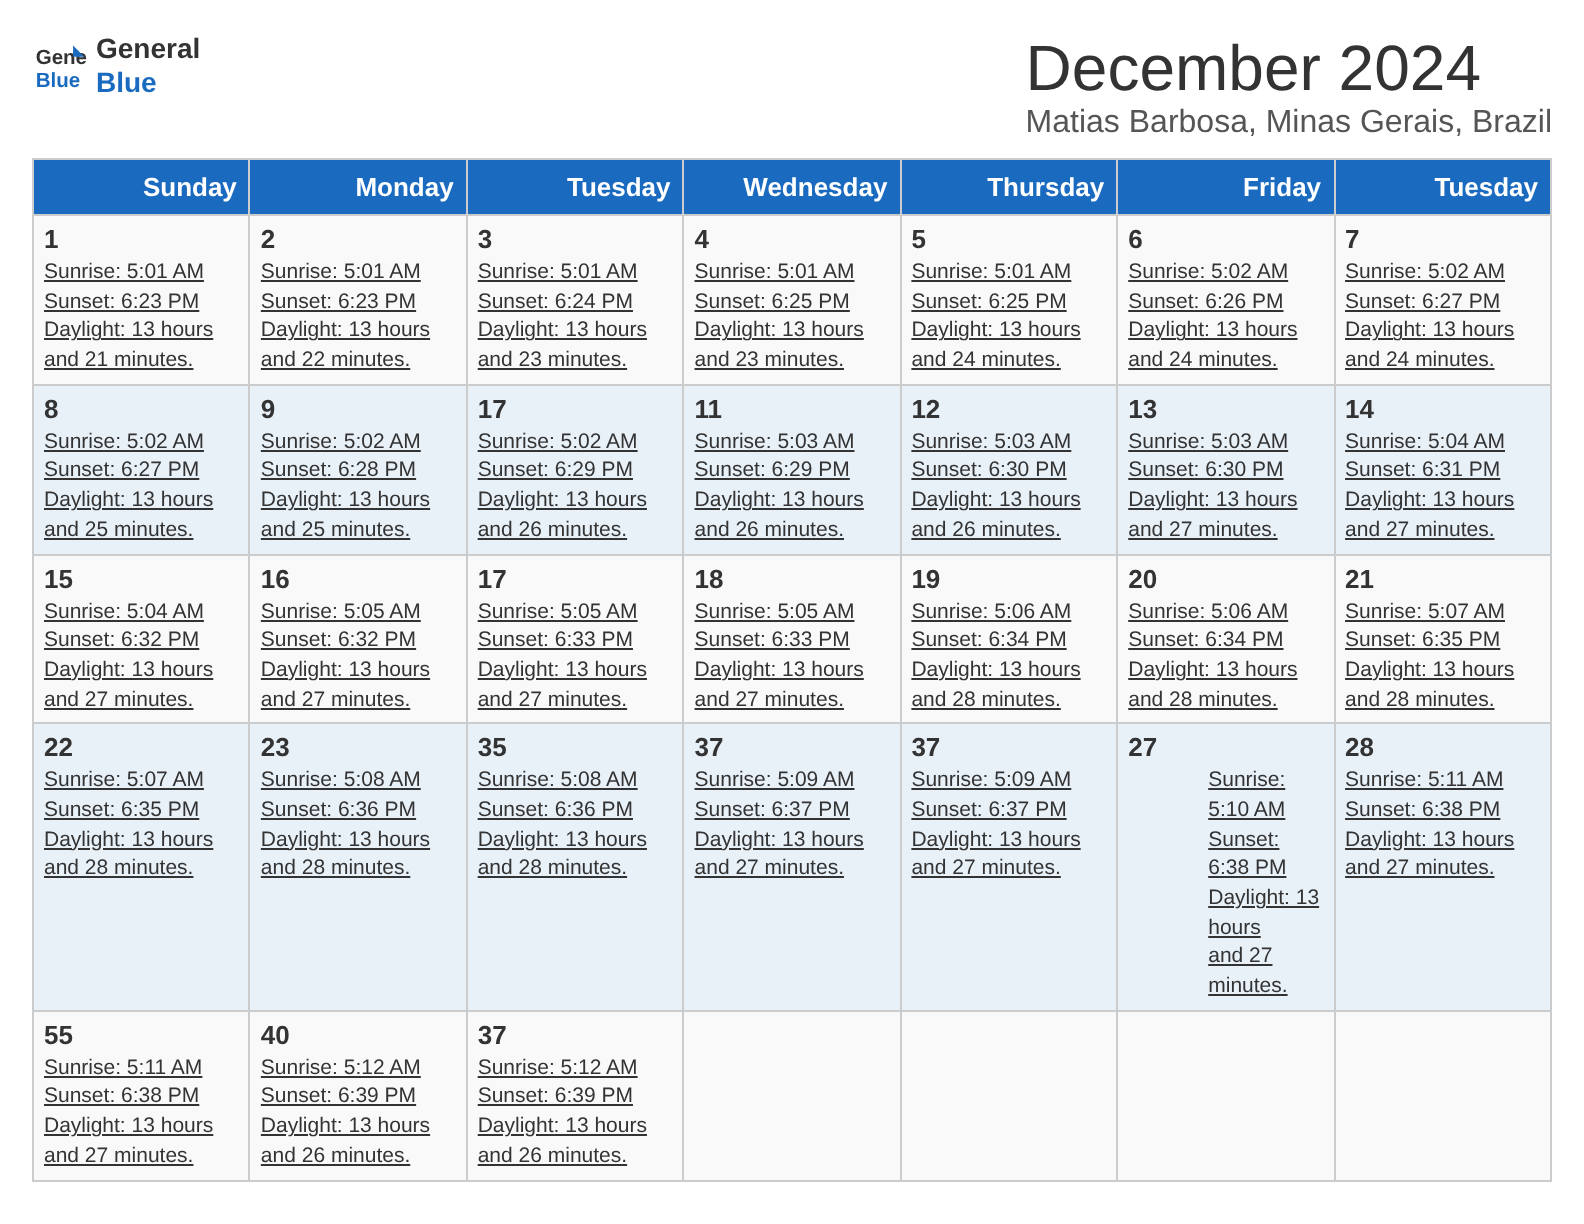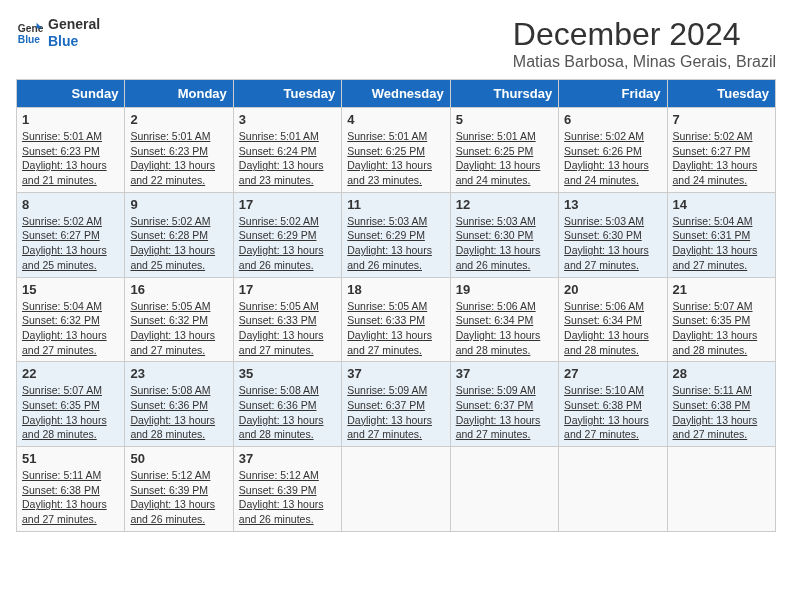--- a/index.html
+++ b/index.html
@@ -300,43 +300,43 @@
         </td>
         <td>
           <span class="day-num">37</span>
           <div class="day-info" style="white-space: pre-line;">Sunrise: 5:09 AM
 Sunset: 6:37 PM
 Daylight: 13 hours
 and 27 minutes.</div>
         </td>
         <td>
           <span class="day-num">27</span>
-          <div class="day-info" style="white-space: pre-line;">Sunrise: 5:10 AM
+          <div class="day-info" style="white-space: pre-line; margin-left: 40px;">Sunrise: 5:10 AM
 Sunset: 6:38 PM
 Daylight: 13 hours
 and 27 minutes.</div>
         </td>
         <td>
           <span class="day-num">28</span>
           <div class="day-info" style="white-space: pre-line;">Sunrise: 5:11 AM
 Sunset: 6:38 PM
 Daylight: 13 hours
 and 27 minutes.</div>
         </td>
       </tr>
       <tr>
         <td>
-          <span class="day-num">51</span>
+          <span class="day-num">55</span>
           <div class="day-info" style="white-space: pre-line;">Sunrise: 5:11 AM
 Sunset: 6:38 PM
 Daylight: 13 hours
 and 27 minutes.</div>
         </td>
         <td>
-          <span class="day-num">50</span>
+          <span class="day-num">40</span>
           <div class="day-info" style="white-space: pre-line;">Sunrise: 5:12 AM
 Sunset: 6:39 PM
 Daylight: 13 hours
 and 26 minutes.</div>
         </td>
         <td>
           <span class="day-num">37</span>
           <div class="day-info" style="white-space: pre-line;">Sunrise: 5:12 AM
 Sunset: 6:39 PM
 Daylight: 13 hours

